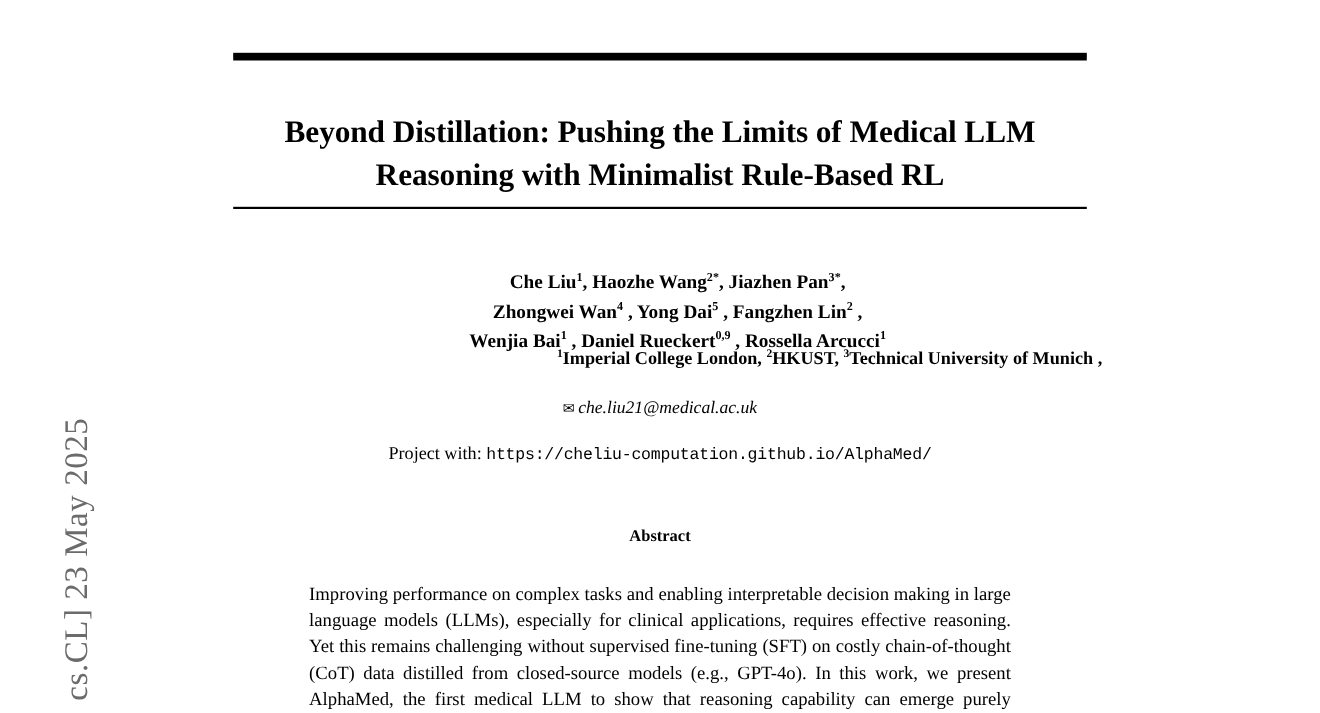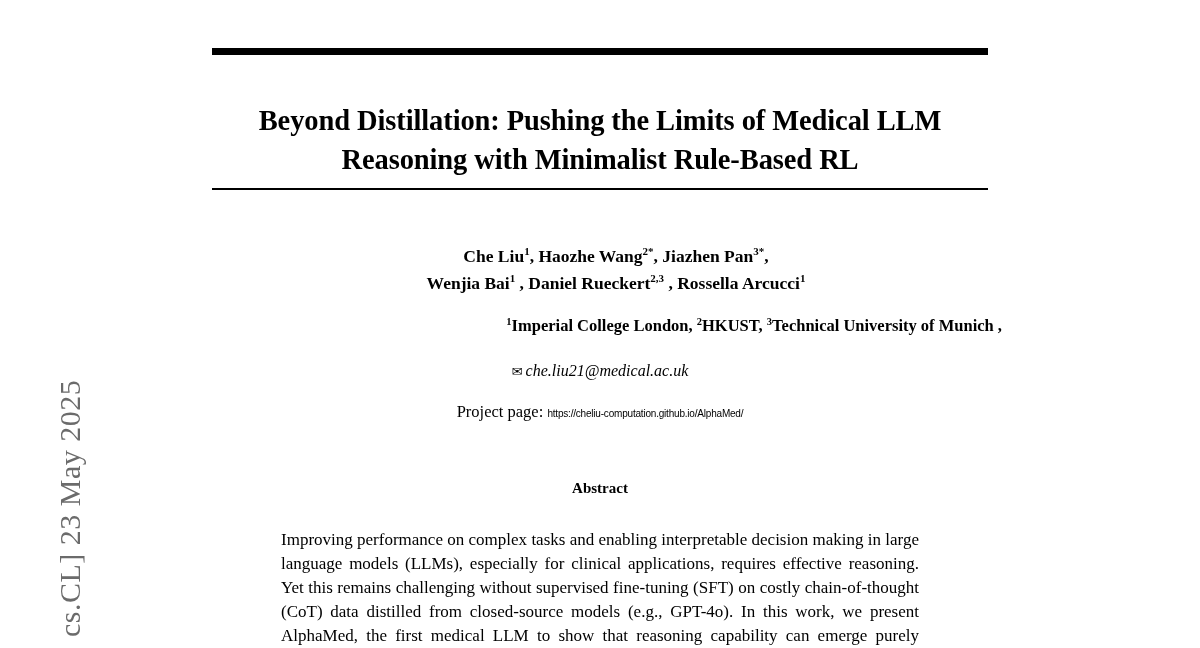--- a/index.html
+++ b/index.html
@@ -128,22 +128,22 @@
 
   #project-page {
     position: absolute;
     left: 0;
     top: 402px;
     width: 776px;
     text-align: center;
     font-size: 16.5px;
   }
   #project-page .url {
-    font-family: Liberation Sans, sans-serif;
-    font-size: 10px;
+    font-family: Liberation Mono, monospace;
+    font-size: 15px;
     letter-spacing: -0.2px;
   }
 
   #abstract-heading {
     position: absolute;
     left: 0;
     top: 480px;
     width: 776px;
     text-align: center;
     font-size: 15px;
@@ -174,33 +174,34 @@
 <div id="paper-column">
 
   <div class="rule-top"></div>
 
   <h1 id="paper-title">Beyond Distillation: Pushing the Limits of Medical LLM Reasoning with Minimalist Rule-Based RL</h1>
 
   <div class="rule-bottom"></div>
 
   <div id="authors-block">
     <div class="author-line">Che Liu<sup>1</sup>, Haozhe Wang<sup>2*</sup>, Jiazhen Pan<sup>3*</sup>,</div>
-    <div class="author-line">Wenjia Bai<sup>1</sup> , Daniel Rueckert<sup>2,3</sup> , Rossella Arcucci<sup>1</sup></div>
+    <div class="author-line">Zhongwei Wan<sup>4</sup> , Yong Dai<sup>5</sup> , Fangzhen Lin<sup>2</sup> ,</div>
+    <div class="author-line">Wenjia Bai<sup>1</sup> , Daniel Rueckert<sup>0,9</sup> , Rossella Arcucci<sup>1</sup></div>
   </div>
 
   <div id="affiliations-block">
     <div><sup>1</sup>Imperial College London,  <sup>2</sup>HKUST, <sup>3</sup>Technical University of Munich ,</div>
   </div>
 
   <div id="email-line">
     <span class="env-icon">✉</span><span>che.liu21@medical.ac.uk</span>
   </div>
 
   <div id="project-page">
-    <span>Project page:</span>
+    <span>Project with:</span>
     <span class="url">https://cheliu-computation.github.io/AlphaMed/</span>
   </div>
 
   <div id="abstract-heading">Abstract</div>
 
   <div id="abstract-body">Improving performance on complex tasks and enabling interpretable decision making in large language models (LLMs), especially for clinical applications, requires effective reasoning. Yet this remains challenging without supervised fine-tuning (SFT) on costly chain-of-thought (CoT) data distilled from closed-source models (e.g., GPT-4o). In this work, we present <b>AlphaMed</b>, the first medical LLM to show that reasoning capability can emerge purely through reinforcement</div>
 
 </div>
 
 </body></html>

